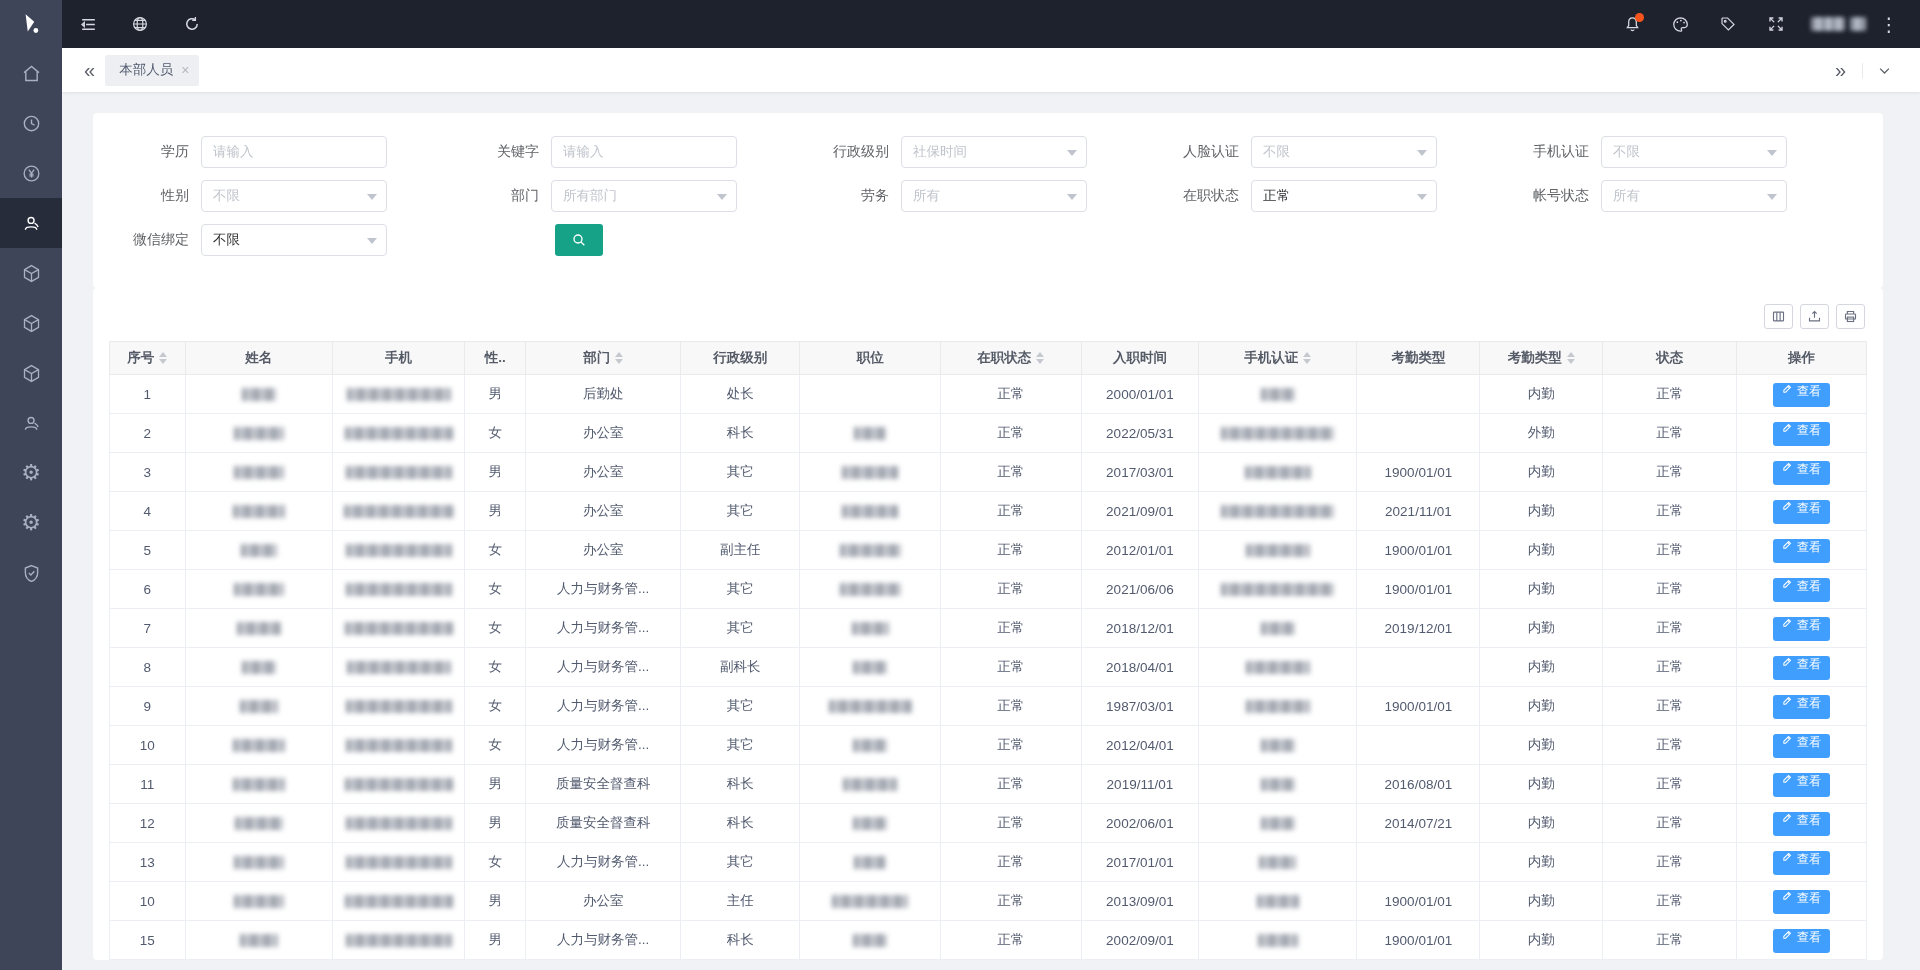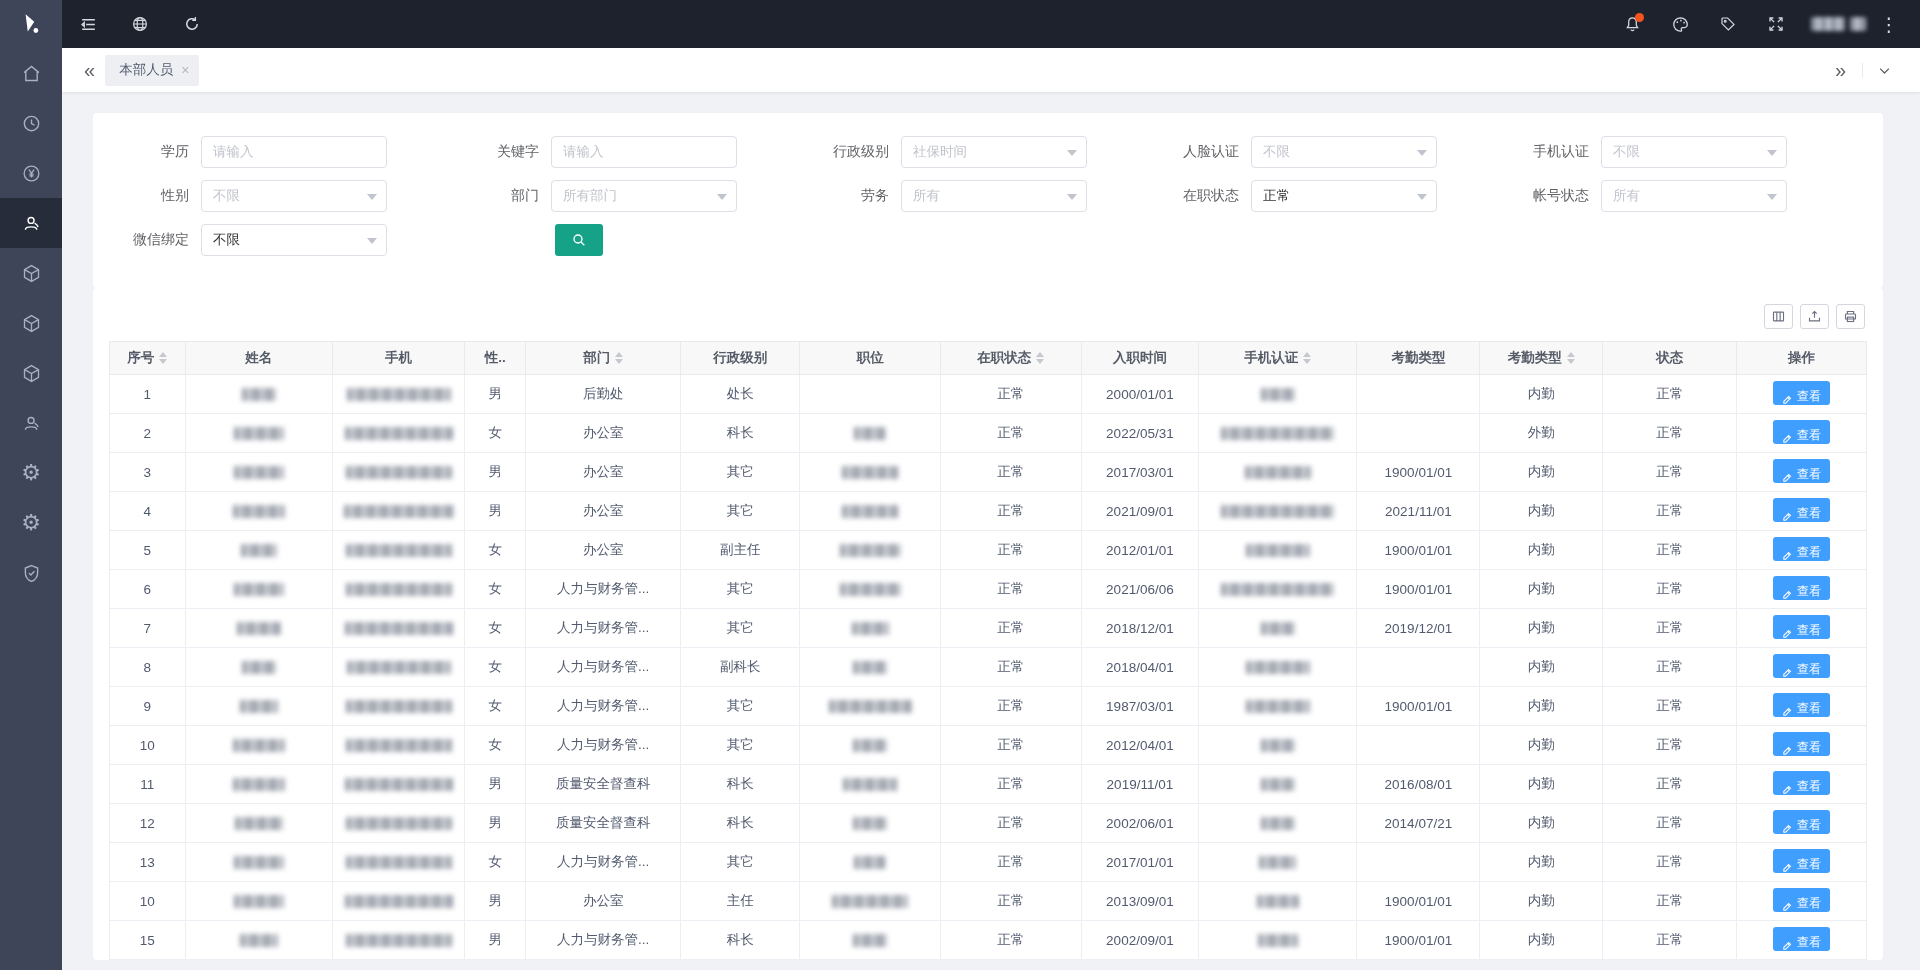--- a/index.html
+++ b/index.html
@@ -74,21 +74,21 @@
   thead th:first-child { border-left-width:1px; }
   tbody td { height:39px; font-size:13.5px; color:#515a6e; text-align:center;
     border:1px solid #ebeef2; border-width:0 1px 1px 0; white-space:nowrap; overflow:hidden; }
   tbody td:first-child { border-left-width:1px; }
   .sort-caret { display:inline-flex; flex-direction:column; gap:2px; margin-left:5px; vertical-align:middle; cursor:pointer; }
   .sort-caret .up { width:0;height:0;border-left:4px solid transparent;border-right:4px solid transparent;border-bottom:5px solid #c5c8ce; }
   .sort-caret .down { width:0;height:0;border-left:4px solid transparent;border-right:4px solid transparent;border-top:5px solid #c5c8ce; }
 
   .blur { display:inline-block; height:13px; border-radius:1px; vertical-align:middle; filter:blur(2.4px);
     background:repeating-linear-gradient(90deg,#9ba0aa 0 4px,#c6c9cf 4px 9px,#aeb2bb 9px 13px); }
-  .view-btn { display:inline-flex; align-items:flex-end; gap:4px; height:24px; padding:0 9px;
+  .view-btn { display:inline-flex; align-items:flex-start; gap:4px; height:24px; padding:0 9px;
     background:#409eff; color:#fff; border:none; border-radius:3px; font-size:12px; cursor:pointer; font-family:inherit; }
   .view-btn svg { stroke:#fff; }
 </style>
 </head>
 <body>
 
 <div class="sidebar">
   <div class="logo-cell">
     <svg width="26" height="26" viewBox="0 0 24 24" fill="none">
       <path d="M7 3 L15 10 L9 19 Z" fill="#ffffff"></path>

